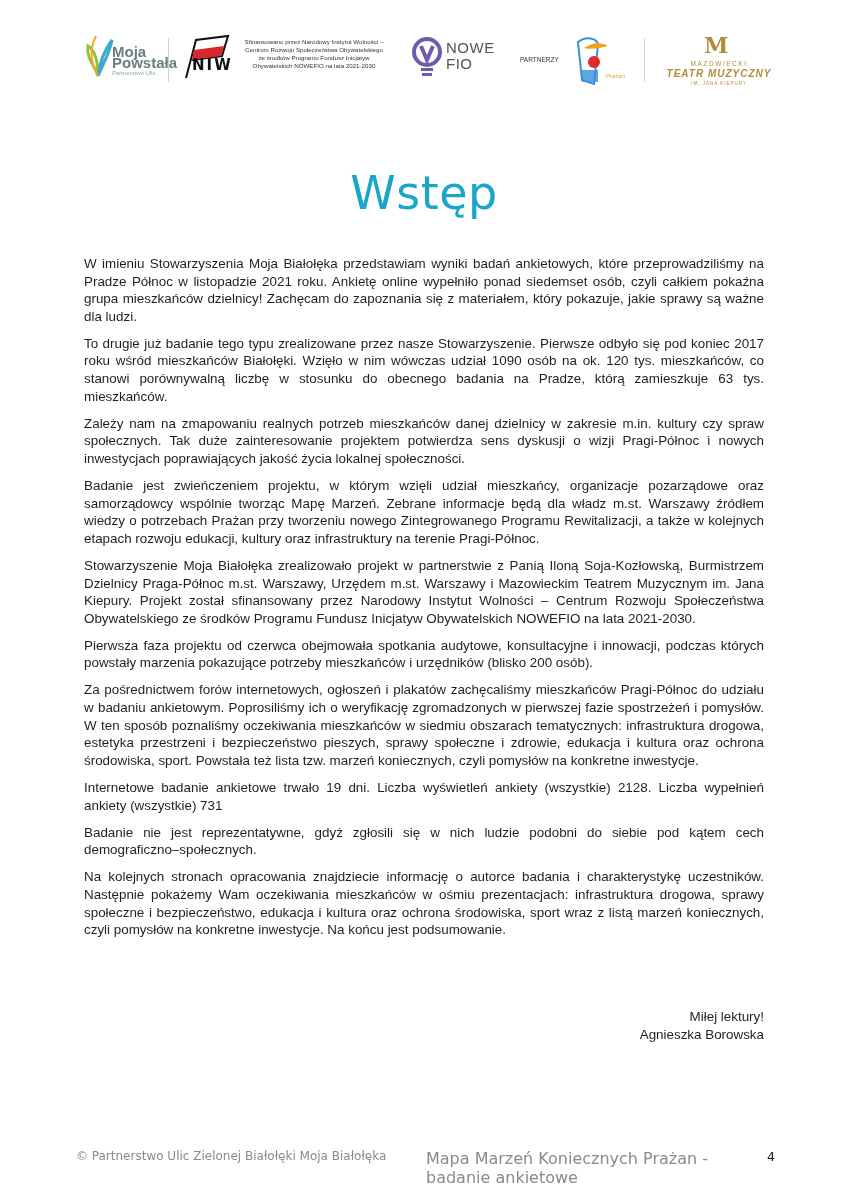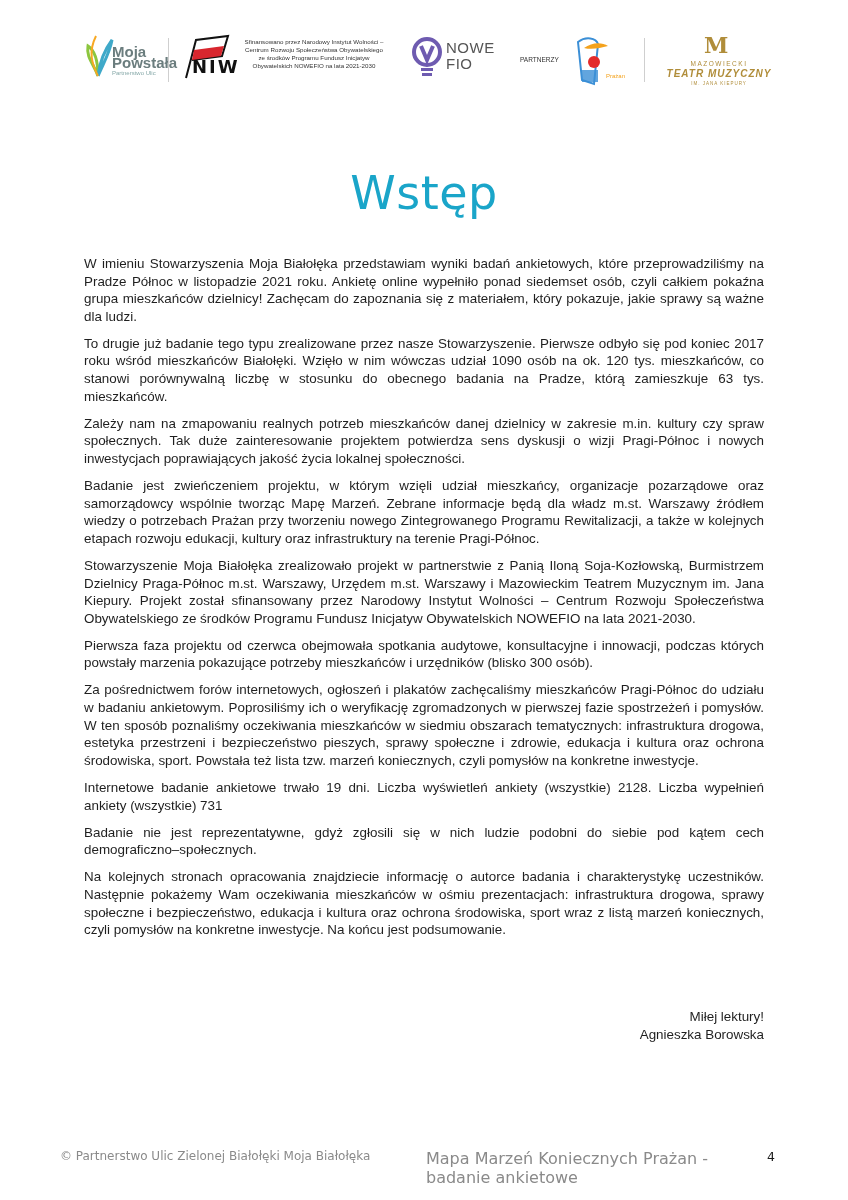--- a/index.html
+++ b/index.html
@@ -5,41 +5,41 @@
   html, body { margin: 0; padding: 0; background: #ffffff; }
   body { width: 848px; height: 1200px; position: relative; overflow: hidden; font-family: "Liberation Sans", sans-serif; color: #1a1a1a; }
 
   .header { position: absolute; top: 30px; left: 84px; width: 690px; height: 68px; }
   .logo { position: absolute; top: 0; }
   .logo-moja { left: 0; width: 92px; height: 60px; }
   .moja-text { position: absolute; left: 28px; top: 16px; font-size: 15px; font-weight: bold; color: #6b7d7e; line-height: 11px; }
   .moja-sub { position: absolute; left: 28px; top: 40px; font-size: 6px; color: #8aa; }
   .divider { position: absolute; top: 8px; width: 1px; height: 44px; background: #cfcfcf; }
   .logo-niw { left: 96px; width: 50px; height: 50px; }
-  .niw-text { position: absolute; left: 12px; top: 26px; font-size: 18px; font-weight: bold; letter-spacing: 2px; color: #111; font-family: "DejaVu Sans", sans-serif; }
+  .niw-text { position: absolute; left: 12px; top: 26px; font-size: 15px; font-weight: bold; letter-spacing: 2px; color: #111; font-family: "DejaVu Sans", sans-serif; }
   .funding { left: 160px; width: 140px; top: 8px; font-size: 6.2px; line-height: 8px; text-align: center; color: #333; }
   .logo-fio { left: 328px; width: 96px; height: 52px; }
   .fio-text { position: absolute; left: 34px; top: 10px; font-size: 15px; line-height: 16px; color: #555; letter-spacing: 0.5px; }
   .partners-label { left: 436px; top: 26px; font-size: 6.5px; color: #333; }
   .logo-praga { left: 490px; width: 60px; height: 56px; top: 4px; }
   .logo-teatr { left: 560px; width: 130px; height: 60px; }
   .teatr-m { position: absolute; left: 50px; top: 2px; font-family: "DejaVu Serif", serif; font-size: 22px; color: #b08d3a; font-weight: bold; }
   .teatr-1 { position: absolute; left: 0; width: 130px; top: 30px; text-align: center; font-size: 6.5px; letter-spacing: 1.5px; color: #b08d3a; }
   .teatr-2 { position: absolute; left: 0; width: 130px; top: 38px; text-align: center; font-size: 10px; font-weight: bold; letter-spacing: 1px; color: #b08d3a; font-style: italic; }
   .teatr-3 { position: absolute; left: 0; width: 130px; top: 51px; text-align: center; font-size: 4.5px; letter-spacing: 1px; color: #b08d3a; }
 
   .title { position: absolute; top: 135px; left: 0; width: 848px; text-align: center; font-size: 46px; color: #1aa5c9; font-family: "DejaVu Sans", sans-serif; font-weight: normal; letter-spacing: 0.5px; }
 
   .content { position: absolute; top: 255px; left: 84px; width: 680px; font-size: 13.4px; line-height: 17.6px; color: #1f1f1f; }
   .content p { margin: 0 0 9.5px 0; text-align: justify; }
   .salutation { margin-bottom: 25px !important; }
   .signoff { position: absolute; top: 1008px; right: 84px; text-align: right; font-size: 13.4px; line-height: 17.6px; color: #1f1f1f; }
 
   .footer { position: absolute; top: 1149px; left: 60px; width: 715px; font-size: 12.5px; color: #8a8a8a; font-family: "DejaVu Sans", sans-serif; }
-  .footer-left { position: absolute; left: 0; top: 0; font-size: 12px; }
+  .footer-left { position: absolute; left: 16px; top: 0; font-size: 12px; }
   .footer-right { position: absolute; left: 366px; top: 0; font-size: 16px; }
   .page-num { position: absolute; right: 0; top: 0; color: #1a1a1a; font-size: 12.5px; }
 </style>
 </head>
 <body>
 
 <div class="header">
   <div class="logo logo-moja">
     <svg width="30" height="44" viewBox="0 0 30 44" style="position:absolute;left:0;top:4px">
       <path d="M14 42 C10 30, 2 24, 4 12 C10 16, 14 24, 14 42" fill="none" stroke="#8cc63f" stroke-width="3"></path>
@@ -87,21 +87,21 @@
 </div>
 
 <h1 class="title">Wstęp</h1>
 
 <div class="content">
   <p>W imieniu Stowarzyszenia Moja Białołęka przedstawiam wyniki badań ankietowych, które przeprowadziliśmy na Pradze Północ w listopadzie 2021 roku. Ankietę online wypełniło ponad siedemset osób, czyli całkiem pokaźna grupa mieszkańców dzielnicy! Zachęcam do zapoznania się z materiałem, który pokazuje, jakie sprawy są ważne dla ludzi.</p>
   <p>To drugie już badanie tego typu zrealizowane przez nasze Stowarzyszenie. Pierwsze odbyło się pod koniec 2017 roku wśród mieszkańców Białołęki. Wzięło w nim wówczas udział 1090 osób na ok. 120 tys. mieszkańców, co stanowi porównywalną liczbę w stosunku do obecnego badania na Pradze, którą zamieszkuje 63 tys. mieszkańców.</p>
   <p>Zależy nam na zmapowaniu realnych potrzeb mieszkańców danej dzielnicy w zakresie m.in. kultury czy spraw społecznych. Tak duże zainteresowanie projektem potwierdza sens dyskusji o wizji Pragi-Północ i nowych inwestycjach poprawiających jakość życia lokalnej społeczności.</p>
   <p>Badanie jest zwieńczeniem projektu, w którym wzięli udział mieszkańcy, organizacje pozarządowe oraz samorządowcy wspólnie tworząc Mapę Marzeń. Zebrane informacje będą dla władz m.st. Warszawy źródłem wiedzy o potrzebach Prażan przy tworzeniu nowego Zintegrowanego Programu Rewitalizacji, a także w kolejnych etapach rozwoju edukacji, kultury oraz infrastruktury na terenie Pragi-Północ.</p>
   <p>Stowarzyszenie Moja Białołęka zrealizowało projekt w partnerstwie z Panią Iloną Soja-Kozłowską, Burmistrzem Dzielnicy Praga-Północ m.st. Warszawy, Urzędem m.st. Warszawy i Mazowieckim Teatrem Muzycznym im. Jana Kiepury. Projekt został sfinansowany przez Narodowy Instytut Wolności – Centrum Rozwoju Społeczeństwa Obywatelskiego ze środków Programu Fundusz Inicjatyw Obywatelskich NOWEFIO na lata 2021-2030.</p>
-  <p>Pierwsza faza projektu od czerwca obejmowała spotkania audytowe, konsultacyjne i innowacji, podczas których powstały marzenia pokazujące potrzeby mieszkańców i urzędników (blisko 300 osób).</p>
+  <p>Pierwsza faza projektu od czerwca obejmowała spotkania audytowe, konsultacyjne i innowacji, podczas których powstały marzenia pokazujące potrzeby mieszkańców i urzędników (blisko 200 osób).</p>
   <p>Za pośrednictwem forów internetowych, ogłoszeń i plakatów zachęcaliśmy mieszkańców Pragi-Północ do udziału w badaniu ankietowym. Poprosiliśmy ich o weryfikację zgromadzonych w pierwszej fazie spostrzeżeń i pomysłów. W ten sposób poznaliśmy oczekiwania mieszkańców w siedmiu obszarach tematycznych:  infrastruktura drogowa,  estetyka przestrzeni i bezpieczeństwo pieszych,  sprawy społeczne i zdrowie,  edukacja i kultura oraz ochrona środowiska, sport. Powstała też lista tzw. marzeń koniecznych, czyli pomysłów na konkretne inwestycje.</p>
   <p>Internetowe badanie ankietowe trwało 19 dni. Liczba wyświetleń ankiety (wszystkie) 2128. Liczba wypełnień ankiety (wszystkie) 731</p>
   <p>Badanie nie jest reprezentatywne, gdyż zgłosili się w nich ludzie podobni do siebie pod kątem cech demograficzno–społecznych.</p>
   <p>Na kolejnych stronach opracowania znajdziecie informację o autorce badania i charakterystykę uczestników. Następnie pokażemy Wam oczekiwania mieszkańców w ośmiu prezentacjach: infrastruktura drogowa, sprawy społeczne i bezpieczeństwo, edukacja i kultura oraz ochrona środowiska, sport wraz z listą marzeń koniecznych, czyli pomysłów na konkretne inwestycje. Na końcu jest podsumowanie.</p>
 </div>
 
 <div class="signoff">
   <div>Miłej lektury!</div>
   <div>Agnieszka Borowska</div>
 </div>

